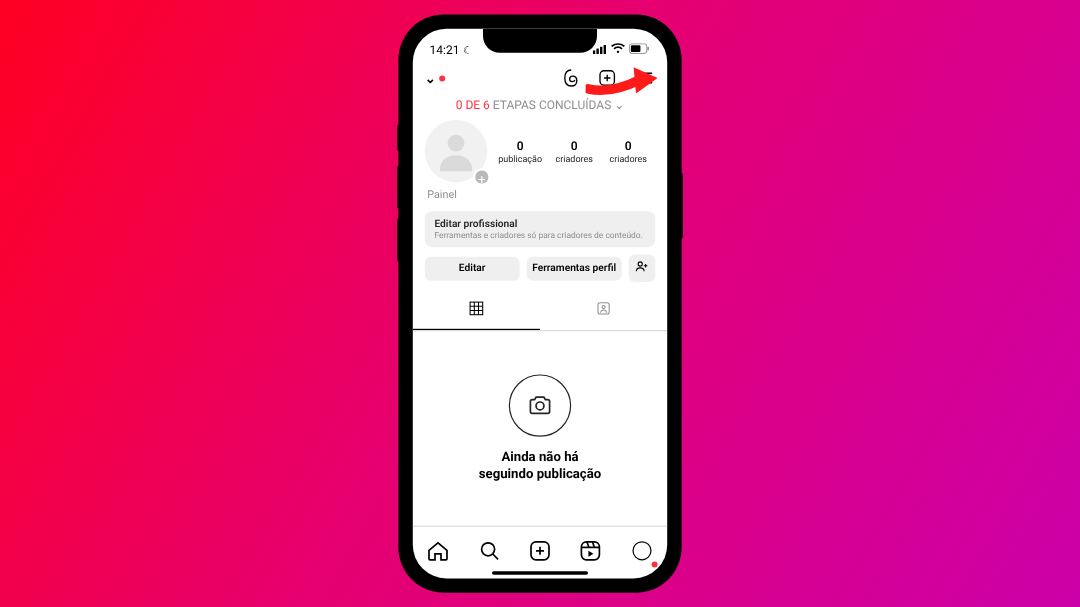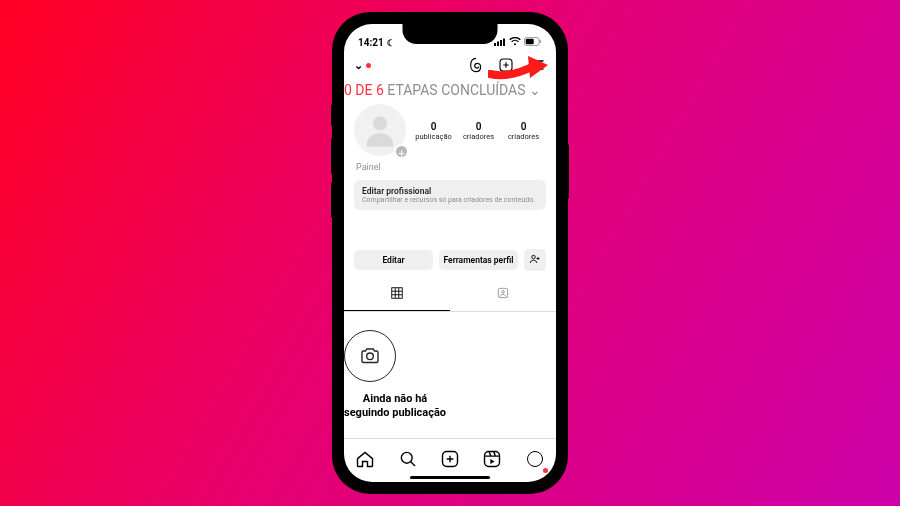--- a/index.html
+++ b/index.html
@@ -32,39 +32,39 @@
   .notch {
     position:absolute; top:0; left:50%; transform:translateX(-50%);
     width:95px; height:20px; background:#000;
     border-bottom-left-radius:14px; border-bottom-right-radius:14px;
     z-index:5;
   }
 
   
   .status {
     height:26px; display:flex; align-items:flex-end; justify-content:space-between;
-    padding:0 14px 2px; font-size:10px; font-weight:700;
+    padding:0 14px 2px; font-size:10px; font-weight:400;
   }
   .status-left { display:flex; align-items:center; gap:3px; }
   .status-right { display:flex; align-items:center; gap:3px; }
   .moon { font-size:9px; }
 
   
   .header {
     height:30px; display:flex; align-items:center; justify-content:space-between;
     padding:0 10px;
   }
   .h-left { display:flex; align-items:center; gap:3px; font-size:11px; font-weight:600; }
   .red-dot { width:5px; height:5px; border-radius:50%; background:#ff3040; display:inline-block;}
   .h-right{ display:flex; gap:14px; align-items:center;}
   .h-right svg { display:block; }
 
   
   .steps {
-    font-size:14px; color:#8e8e8e; padding:2px 0 6px;
+    text-align:center; font-size:10px; color:#8e8e8e; padding:2px 12px 6px;
   }
   .steps .red{ color:#ff3040; }
 
   
   .profile-row {
     display:flex; align-items:center; padding:0 10px; gap:3px;
   }
   .avatar-wrap{ position:relative; width:54px; height:54px; flex-shrink:0;}
   .avatar{
     width:52px; height:52px; border-radius:50%;
@@ -86,36 +86,36 @@
 
   
   .pro-panel{
     margin:0 10px 6px; background:#efefef; border-radius:6px;
     padding:6px 8px;
   }
   .pro-panel .t{ font-size:8.5px; font-weight:600; color:#262626;}
   .pro-panel .s{ font-size:7px; color:#8e8e8e;}
 
   
-  .actions{ display:flex; gap:6px; padding:0 10px 8px; align-items:center;margin-top:33px;}
+  .actions{ display:flex; gap:6px; padding:0 10px 8px; align-items:center;}
   .btn{
     flex:1; background:#efefef; border-radius:5px; text-align:center;
     font-size:8.5px; font-weight:600; padding:5px 0;
   }
   .btn.icon-btn{ flex:0 0 22px; padding:4px 0; }
 
   
   .tabs{ display:flex; border-bottom:0.5px solid #dbdbdb;}
   .tab{ flex:1; text-align:center; padding:6px 0;}
   .tab.active{ border-bottom:1px solid #000;}
   .tab svg{ display:inline-block;}
 
   
   .empty{
-    flex:1; display:flex; flex-direction:column; align-items:flex-start; justify-content:center;
+    flex:1; display:flex; flex-direction:column; align-items:center; justify-content:center;
     gap:10px;
   }
   .camera-circle{
     width:52px;height:52px;border:1.5px solid #262626;border-radius:50%;
     display:flex;align-items:center;justify-content:center;
   }
   .empty-text{ font-size:11px; font-weight:700; text-align:center; line-height:1.3;}
 
   
   .bottomnav{
@@ -228,21 +228,21 @@
           <div class="num">0</div>
           <div class="lbl">criadores</div>
         </div>
       </div>
     </div>
 
     <div class="bio">Painel</div>
 
     <div class="pro-panel">
       <div class="t">Editar profissional</div>
-      <div class="s">Compartilhar e recursos só para criadores de conteúdo.</div>
+      <div class="s">Ferramentas e criadores só para criadores de conteúdo.</div>
     </div>
 
     <div class="actions">
       <div class="btn">Editar</div>
       <div class="btn">Ferramentas perfil</div>
       <div class="btn icon-btn">
         <svg width="12" height="12" viewBox="0 0 24 24" fill="none" stroke="#000" stroke-width="1.8">
             <circle cx="9" cy="8" r="3.5"></circle>
             <path d="M2.5 20c0-3.4 2.9-5.5 6.5-5.5S15.5 16.6 15.5 20"></path>
             <line x1="18" y1="8" x2="18" y2="14"></line>

